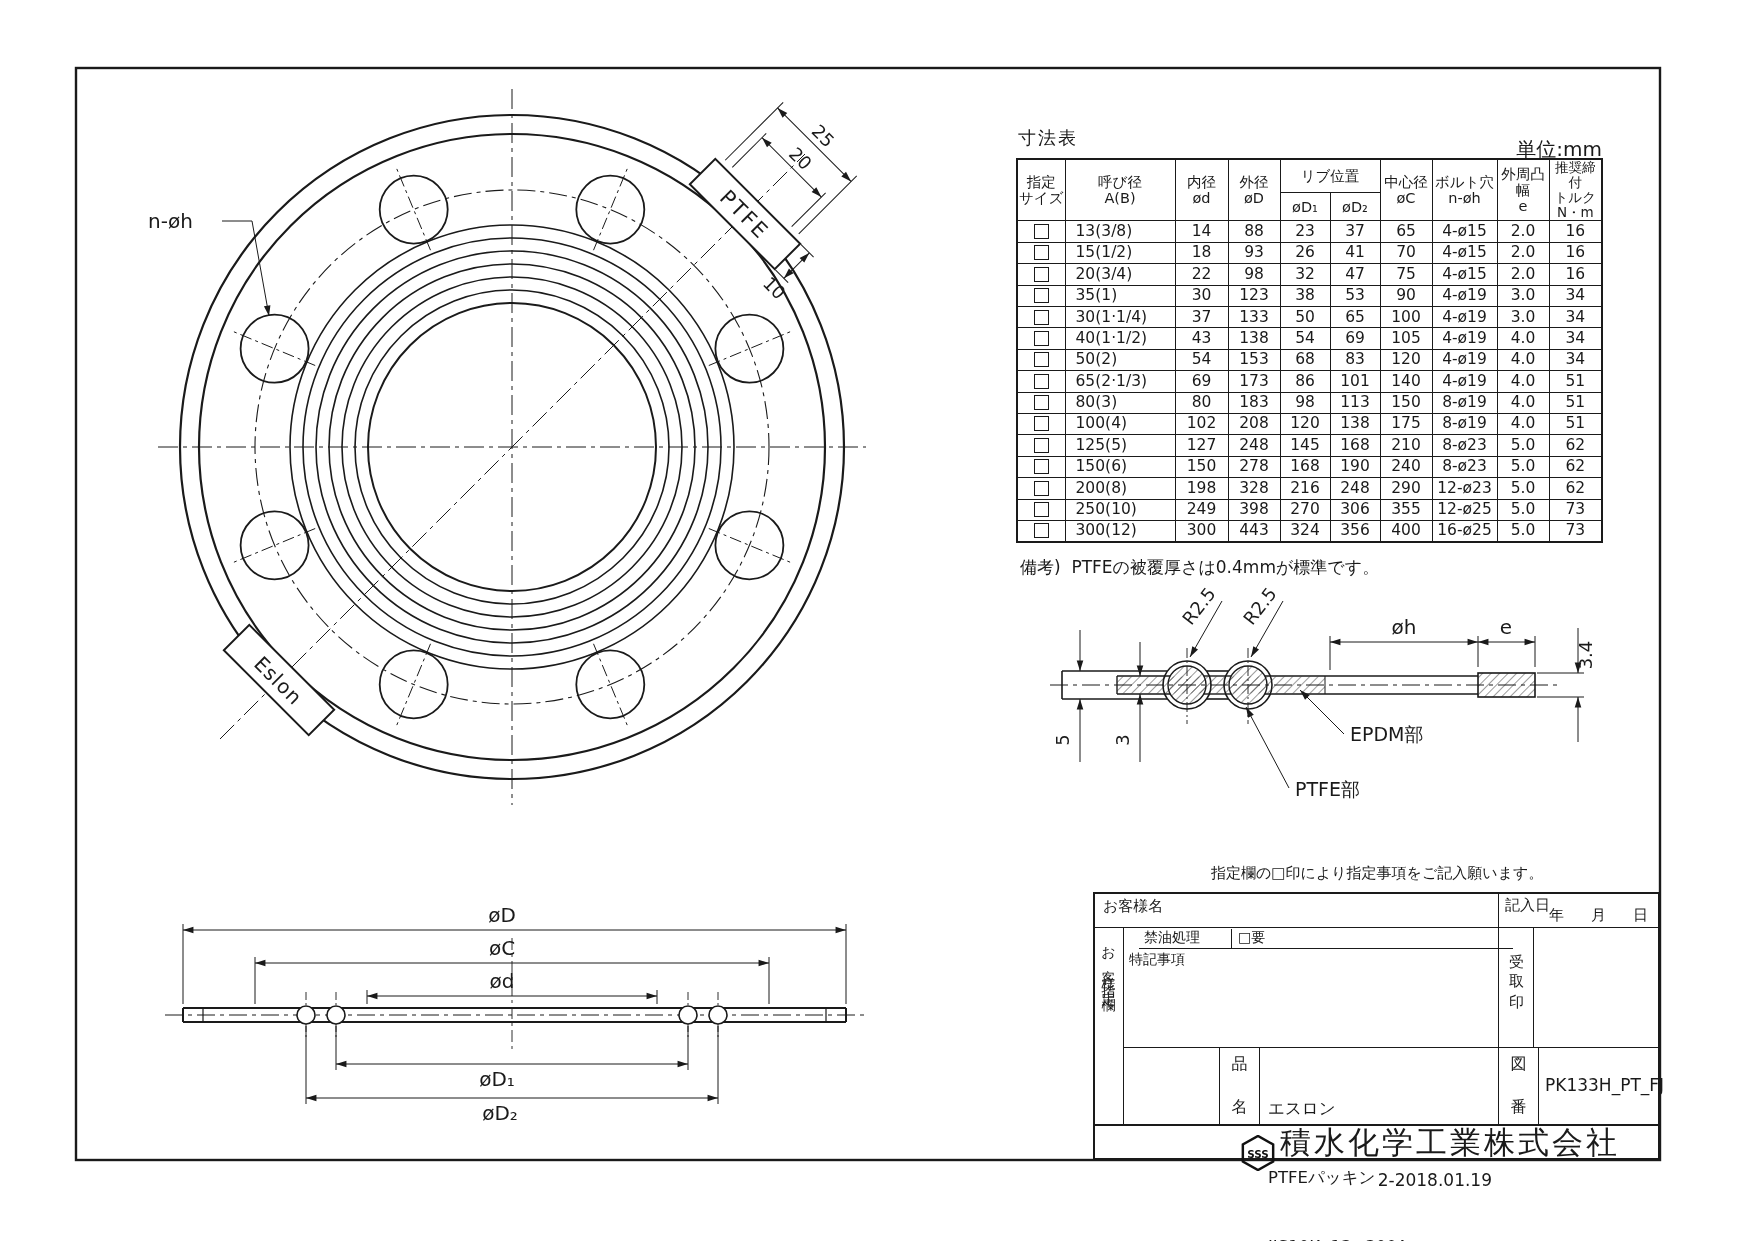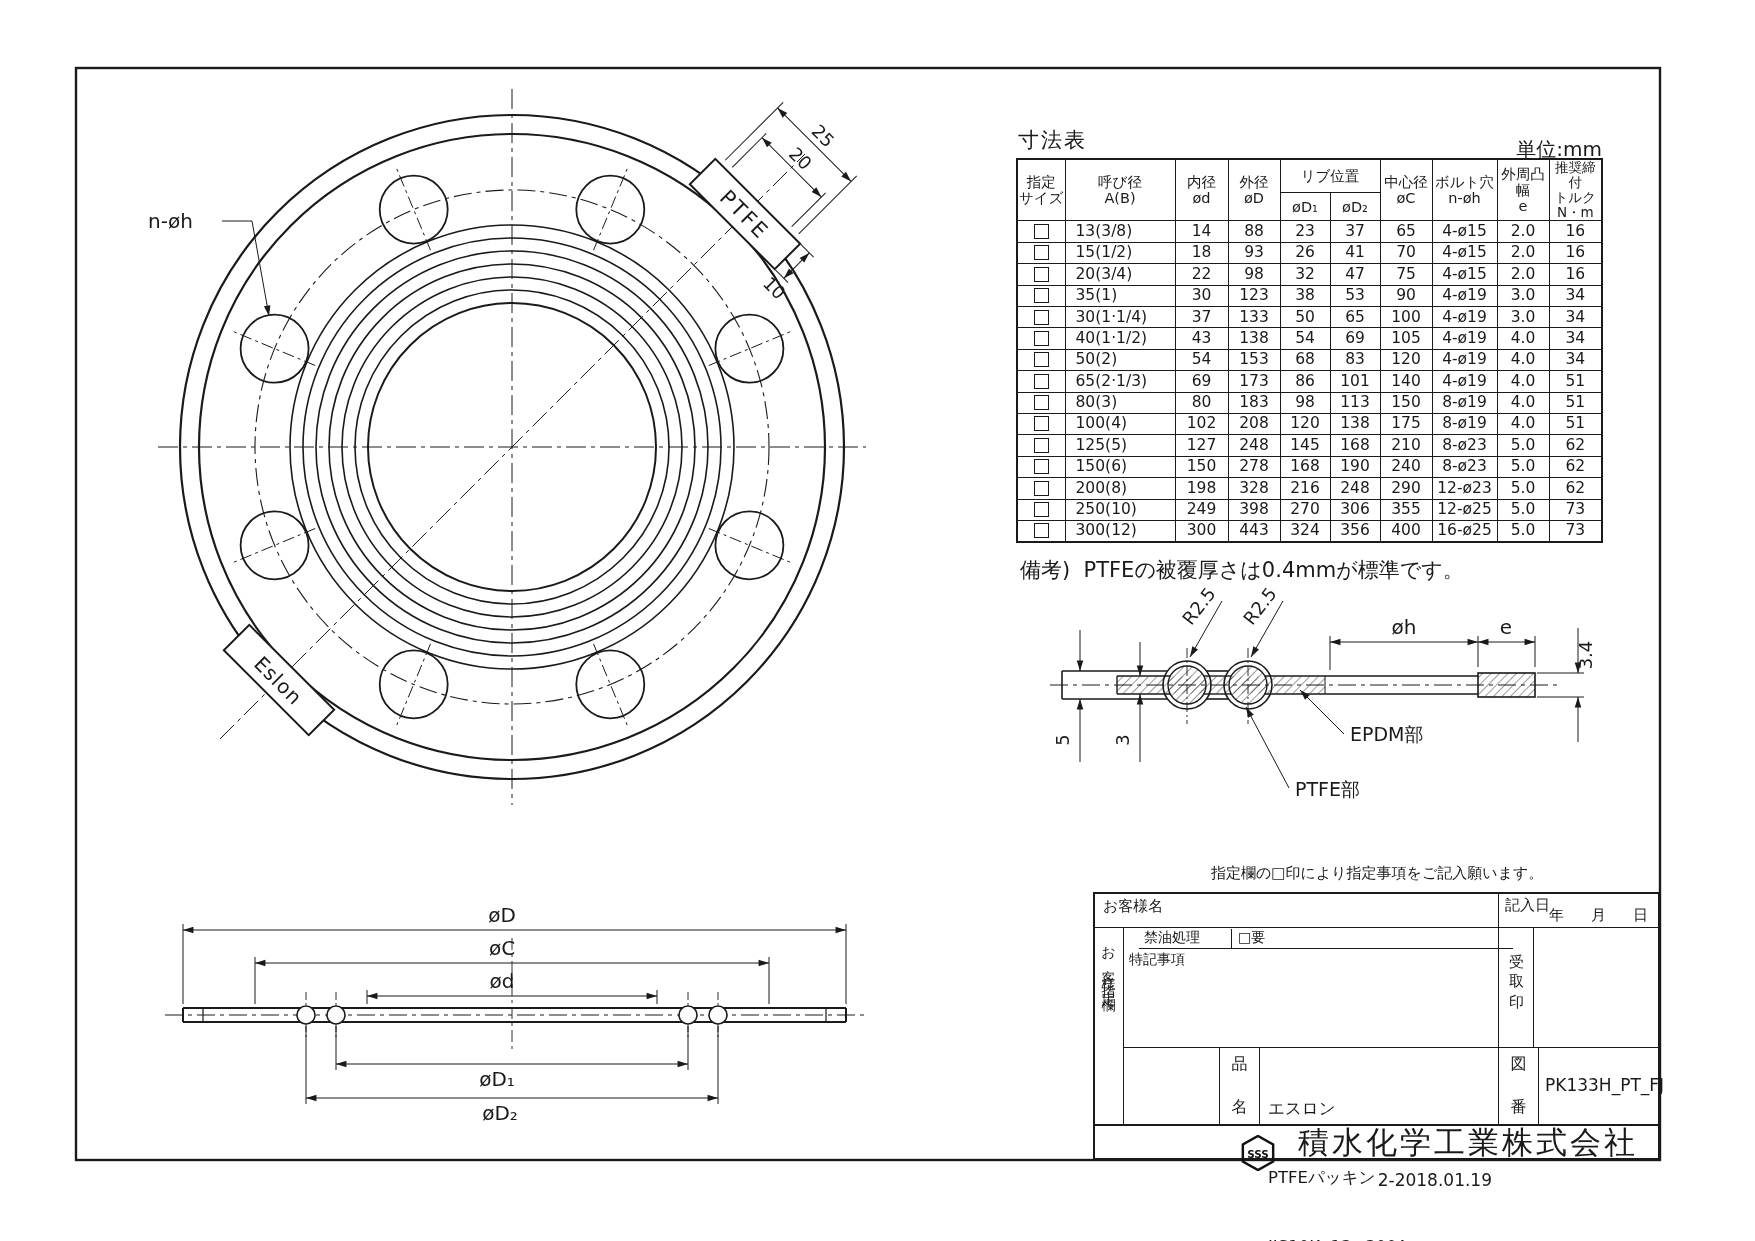--- a/index.html
+++ b/index.html
@@ -2,34 +2,34 @@
 <html><head>
 <meta charset="utf-8">
 <style>
   html,body{margin:0;padding:0;background:#fff;}
   .canvas{position:relative;width:1755px;height:1241px;background:#fff;overflow:hidden;
           font-family:"DejaVu Sans","Liberation Sans",sans-serif;color:#1a1a1a;}
   .canvas svg.art{position:absolute;left:0;top:0;}
 
   
   .dimtbl{position:absolute;left:1016px;top:126px;width:588px;}
-  .dimtbl .ttl{position:absolute;left:2px;top:0;font-size:21px;letter-spacing:2px;}
+  .dimtbl .ttl{position:absolute;left:2px;top:0;font-size:18px;letter-spacing:2px;}
   .dimtbl .unit{position:absolute;right:2px;top:10px;font-size:20px;}
   table.dims{border-collapse:collapse;table-layout:fixed;width:586px;
              position:absolute;left:0;top:32px;border:2.4px solid #1a1a1a;}
   table.dims th,table.dims td{border:1.2px solid #1a1a1a;text-align:center;
              font-size:15px;font-weight:normal;padding:0;line-height:1.12;}
   table.dims thead th{font-size:14.5px;}
   table.dims thead tr:first-child th{height:30px;}
   table.dims thead tr:last-child th{height:26px;}
   table.dims tbody td{height:20.4px;font-size:15.5px;}
   table.dims td.nom{text-align:left;padding-left:10px;}
   span.cb{display:inline-block;width:13px;height:13px;border:1.5px solid #1a1a1a;
           vertical-align:middle;background:#fff;}
-  .dimtbl .note{position:absolute;left:4px;top:430px;font-size:21px;white-space:pre;}
+  .dimtbl .note{position:absolute;left:4px;top:430px;font-size:17px;white-space:pre;}
 
   
   .tblock{position:absolute;left:1093px;top:862px;width:567px;height:298px;font-size:15px;}
   .tb-note{position:absolute;left:118px;top:2px;width:420px;font-size:15px;}
   .tb-box{position:absolute;left:0;top:30px;width:567px;height:268px;border:2.2px solid #1a1a1a;box-sizing:border-box;}
   .tb-box > div{position:absolute;box-sizing:border-box;}
   .tb-r1l{left:0;top:0;width:404px;height:34px;border-right:1.4px solid #1a1a1a;border-bottom:1.4px solid #1a1a1a;padding:3px 0 0 8px;}
   .tb-r1r{left:404px;top:0;width:161px;height:34px;border-bottom:1.4px solid #1a1a1a;}
   .tb-fd{position:absolute;left:6px;top:2px;}
   .tb-ymd{position:absolute;right:6px;bottom:2px;letter-spacing:6px;}
@@ -44,21 +44,21 @@
   .tb-receipt{left:404px;top:34px;width:35px;height:120px;border-right:1.4px solid #1a1a1a;border-bottom:1.4px solid #1a1a1a;text-align:center;padding-top:14px;}
   .tb-stamp{left:439px;top:34px;width:126px;height:120px;border-bottom:1.4px solid #1a1a1a;}
   .tb-r3empty{left:29px;top:154px;width:96px;height:76px;border-right:1.4px solid #1a1a1a;}
   .tb-item-label{left:125px;top:154px;width:40px;height:76px;border-right:1.4px solid #1a1a1a;
                  display:flex;flex-direction:column;justify-content:space-between;align-items:center;padding:6px 0;font-size:16px;}
   .tb-item{left:165px;top:154px;width:239px;height:76px;border-right:1.4px solid #1a1a1a;padding:3px 0 0 8px;font-size:16.5px;line-height:23px;white-space:pre;}
   .tb-zuban-label{left:404px;top:154px;width:40px;height:76px;border-right:1.4px solid #1a1a1a;
                  display:flex;flex-direction:column;justify-content:space-between;align-items:center;padding:6px 0;font-size:16px;}
   .tb-zuban{left:444px;top:154px;width:121px;height:76px;padding-top:27px;padding-left:6px;font-size:17px;}
   .tb-company{left:0;top:230px;width:565px;height:36px;border-top:2px solid #1a1a1a;display:flex;align-items:center;padding-left:146px;}
-  .logo{position:relative;width:34px;height:16px;margin-right:23px;flex:0 0 auto;}
+  .logo{position:relative;width:34px;height:16px;margin-right:5px;flex:0 0 auto;}
   .tb-cname{font-size:31px;letter-spacing:3px;white-space:nowrap;}
 </style>
 </head>
 <body>
 
 <div class="canvas">
 
 <svg class="art" width="1755" height="1241" viewBox="0 0 1755 1241">
   <defs>
     <marker id="arr" viewBox="0 0 10 10" refX="9.5" refY="5" markerWidth="13" markerHeight="11" markerUnits="userSpaceOnUse" orient="auto-start-reverse">

